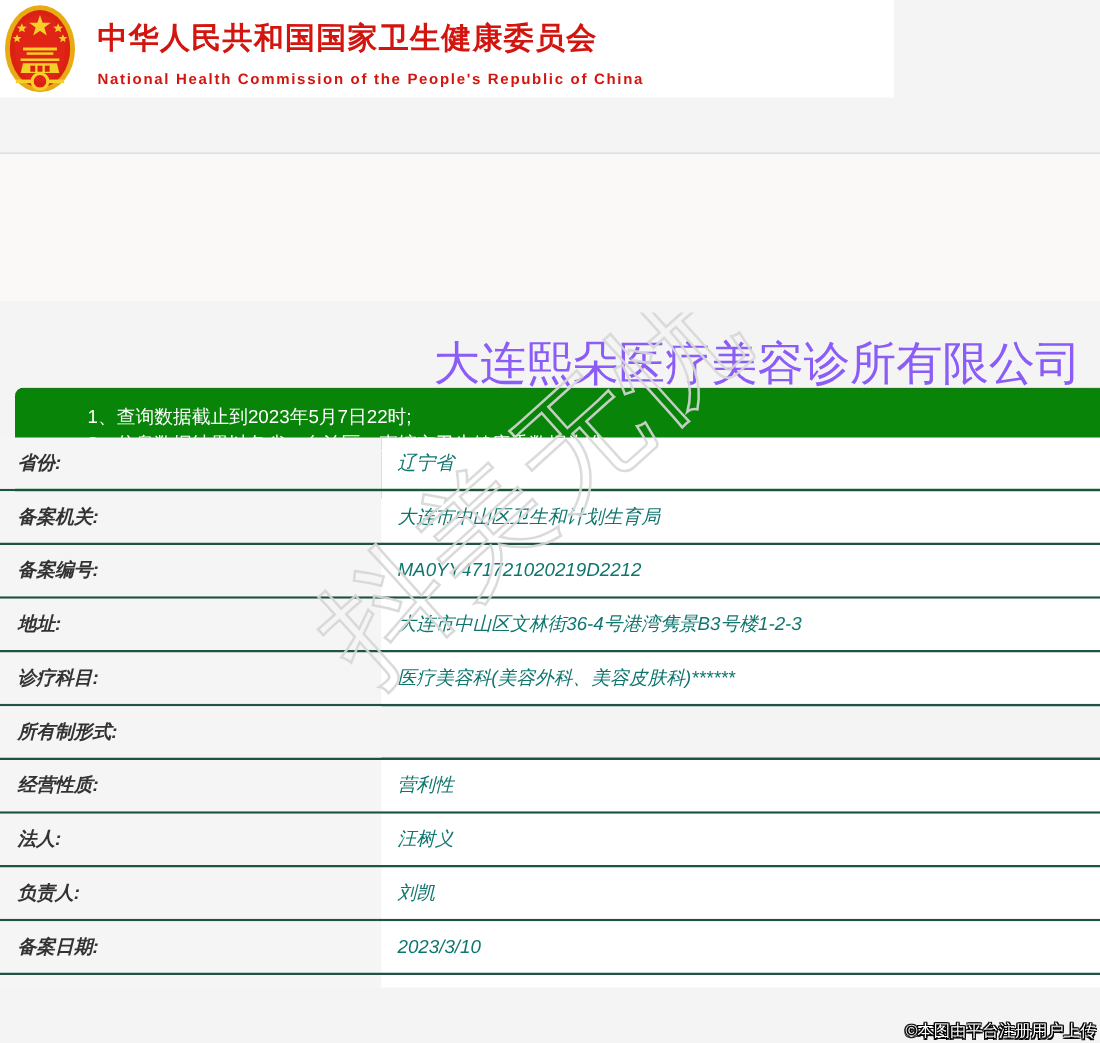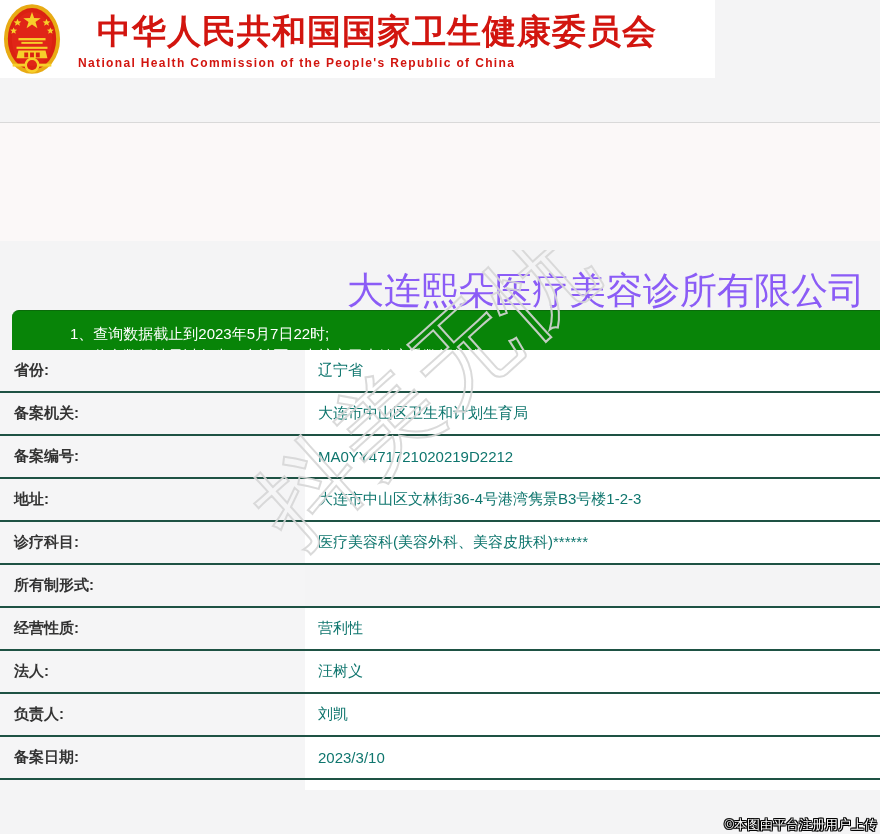--- a/index.html
+++ b/index.html
@@ -13,22 +13,22 @@
   .stage { position: absolute; left: 0; top: 0; width: 880px; height: 834px; }
 
   
   .header-block {
     position: absolute; left: 0; top: 0; width: 715px; height: 78px;
     background: #ffffff;
   }
   .emblem { position: absolute; left: 3px; top: 3px; width: 58px; height: 72px; }
   .header-titles { position: absolute; left: 78px; top: 10px; width: 630px; }
   .header-title-cn {
-    color: #d2150f; font-weight: 700; font-size: 34px; line-height: 42px;
-    letter-spacing: 1px; white-space: nowrap; margin-left: 19px;
+    color: #d2150f; font-weight: 700; font-size: 24px; line-height: 42px;
+    letter-spacing: 1px; white-space: nowrap;
   }
   .header-title-en {
     color: #d2150f; font-weight: 700; font-size: 12px; letter-spacing: 1.35px;
     margin-top: 4px; white-space: nowrap;
   }
 
   
   .notice-band {
     position: absolute; left: 0; top: 122px; width: 880px; height: 119px;
     background: #fbf8f8; border-top: 1px solid #d9d9d9;
@@ -44,21 +44,21 @@
     color: #ffffff; font-size: 15px; line-height: 22px; white-space: nowrap;
   }
 
   
   .org-title {
     position: absolute; left: 347px; top: 266px;
     font-size: 37px; color: #8b5cf6; white-space: nowrap;
   }
 
   
-  .info-table { position: absolute; left: 0; top: 350px; width: 844px; }
+  .info-table { position: absolute; left: 0; top: 350px; width: 844px; font-style: italic; }
   .info-row {
     display: flex; width: 880px; height: 43px;
     border-bottom: 2px solid #1e5244;
   }
   .info-row.last { border-bottom: none; height: 10px; }
   .cell-label {
     width: 305px; background: #f5f5f6; display: flex; align-items: center;
     padding-left: 14px; font-size: 15px; font-weight: 700; color: #333;
   }
   .cell-value {

